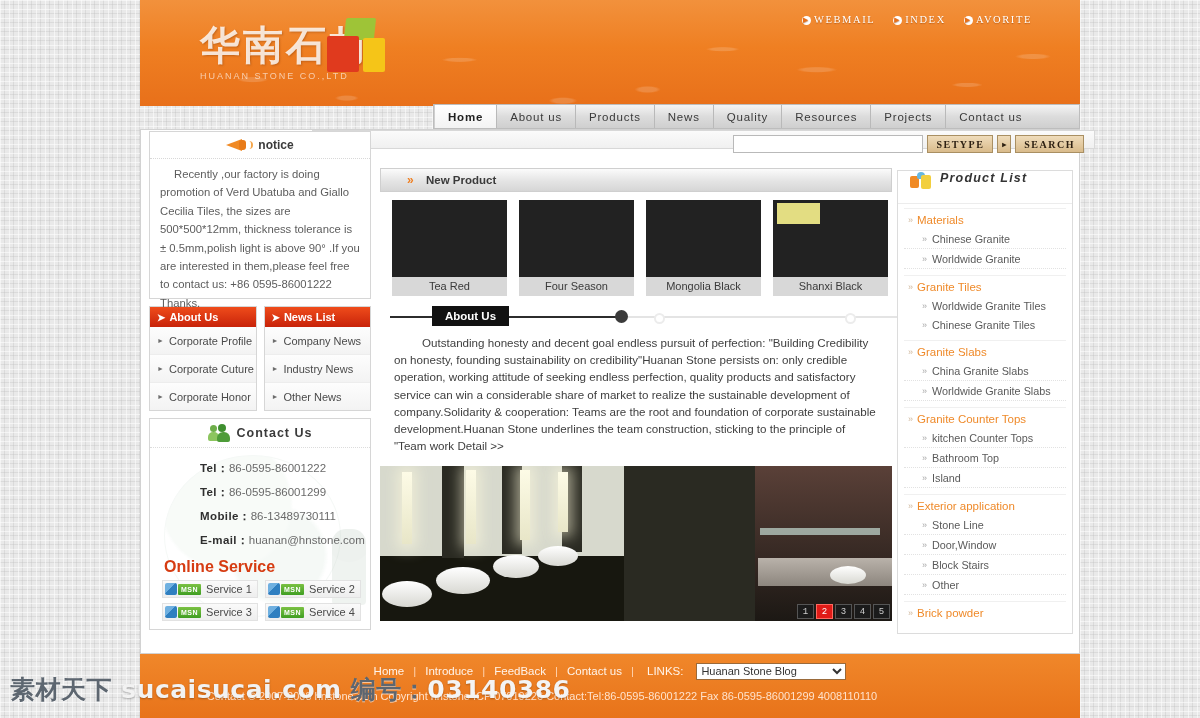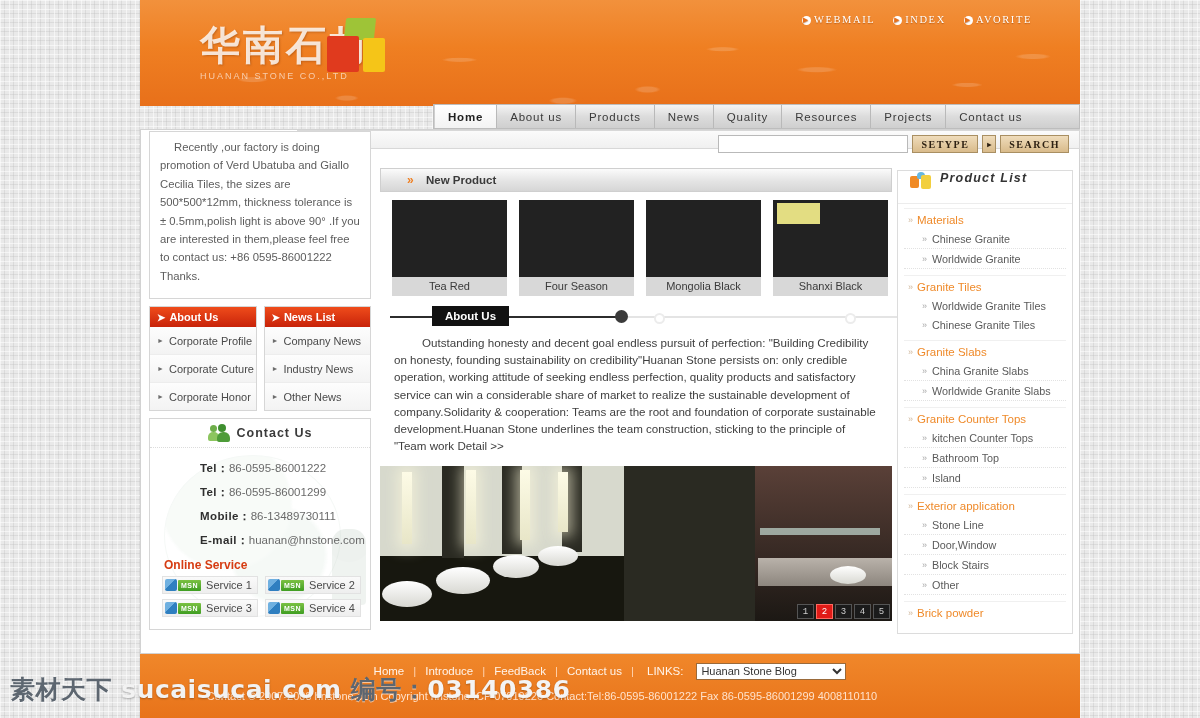--- a/index.html
+++ b/index.html
@@ -102,21 +102,21 @@
     color:#222; font-weight:bold;
     border-left:1px solid #cfcfcf;
   }
 
   
   .content {
     position:absolute; left:140px; top:129px; width:940px; height:525px;
     background:#fff; border:1px solid #d2d2d2; box-sizing:border-box;
   }
   .searchbar {
-    position:absolute; left:297px; top:130px; width:783px; height:19px;
+    position:absolute; left:312px; top:130px; width:783px; height:19px;
     background:linear-gradient(180deg,#fbfbfb 0%,#f0f0f0 100%);
     border:1px solid #d8d8d8; box-sizing:border-box;
   }
   .searchbar .inner {
     position:absolute; right:10px; top:4px;
     display:flex; align-items:center; gap:4px;
   }
   .searchbar input {
     width:190px; height:18px; border:1px solid #b9b9b9;
     box-sizing:border-box; font-size:11px; padding:0 4px;
@@ -211,21 +211,21 @@
   }
   .people-icon .h1 { left:2px;  top:1px; width:7px; height:7px; background:#6eae4a; }
   .people-icon .h2 { left:10px; top:0px; width:8px; height:8px; background:#3f8f2f; }
   .people-icon .b1 { left:0px;  top:8px; width:11px; height:9px; background:#8cc55f; border-radius:5px 5px 2px 2px; }
   .people-icon .b2 { left:9px;  top:8px; width:13px; height:10px; background:#4e9c39; border-radius:6px 6px 2px 2px; }
   .contact-rows { position:relative; z-index:2; padding:8px 0 0 14px; }
   .crow { font-size:11.5px; color:#6a6a6a; line-height:24px; white-space:nowrap; }
   .crow b { color:#2f2f2f; font-weight:bold; letter-spacing:0.4px;margin-left:36px; }
   .online-ttl {
     position:relative; z-index:2; margin:6px 0 4px 14px;
-    color:#d63c12; font-size:12px; font-weight:bold;
+    color:#d63c12; font-size:16px; font-weight:bold;
   }
   .svc-grid {
     position:relative; z-index:2; margin-left:12px;
     display:grid; grid-template-columns:96px 96px; gap:5px 7px;
   }
   .svc {
     height:18px; display:flex; align-items:center;
     background:linear-gradient(180deg,#fafafa 0%,#eeeeee 100%);
     border:1px solid #e2e2e2; box-sizing:border-box; cursor:pointer;
   }
@@ -464,20 +464,28 @@
       <input type="text" placeholder="" style="">
       <span class="btn-tan">SETYPE</span>
       <span class="btn-tan btn-arrow">▸</span>
       <span class="btn-tan">SEARCH</span>
     </div>
   </div>
 
   <div class="leftcol">
 
     <div class="panel notice-panel">
+      <div class="notice-head">
+        <span class="megaphone">
+          <span class="cone"></span>
+            <span class="cap"></span>
+            <span class="wave"></span>
+        </span>
+        <span class="ttl">notice</span>
+      </div>
       <div class="notice-body">Recently ,our factory is doing promotion of Verd Ubatuba and Giallo Cecilia Tiles, the sizes are 500*500*12mm, thickness tolerance is ± 0.5mm,polish light is above 90° .If you are interested in them,please feel free to contact us: +86 0595-86001222 Thanks.</div>
     </div>
 
     <div class="twocol">
       <div class="minipanel">
         <div class="mini-head">
           <span class="arr">➤</span>
           <span>About Us</span>
         </div>
         <div class="mini-item">

